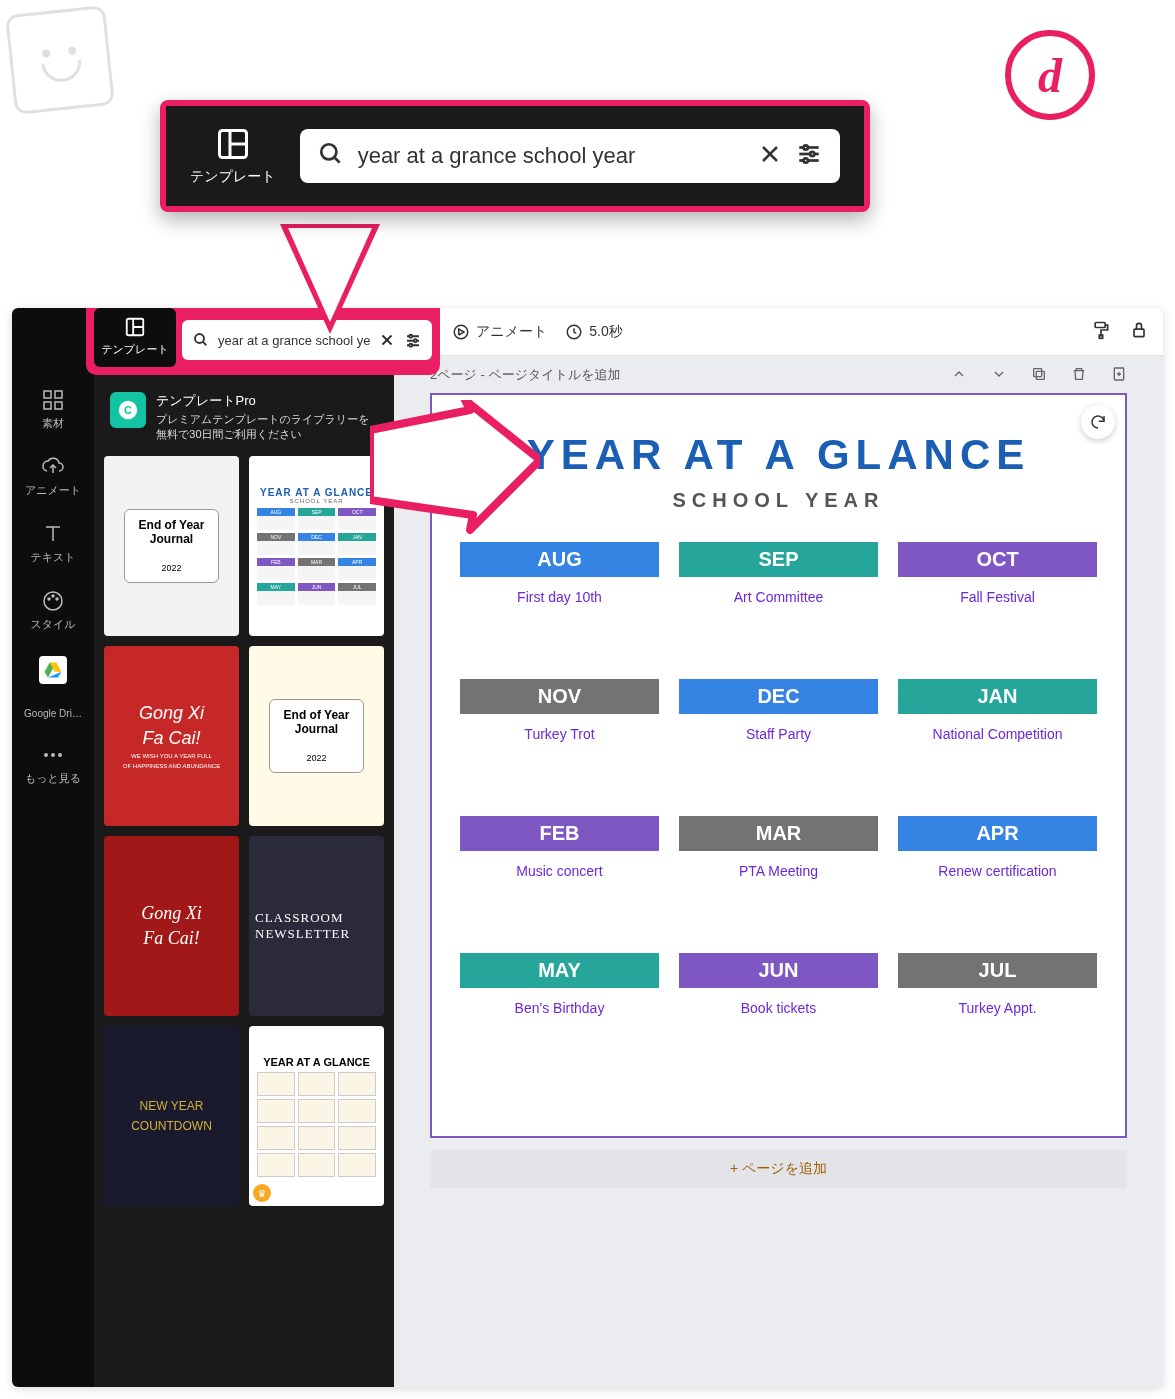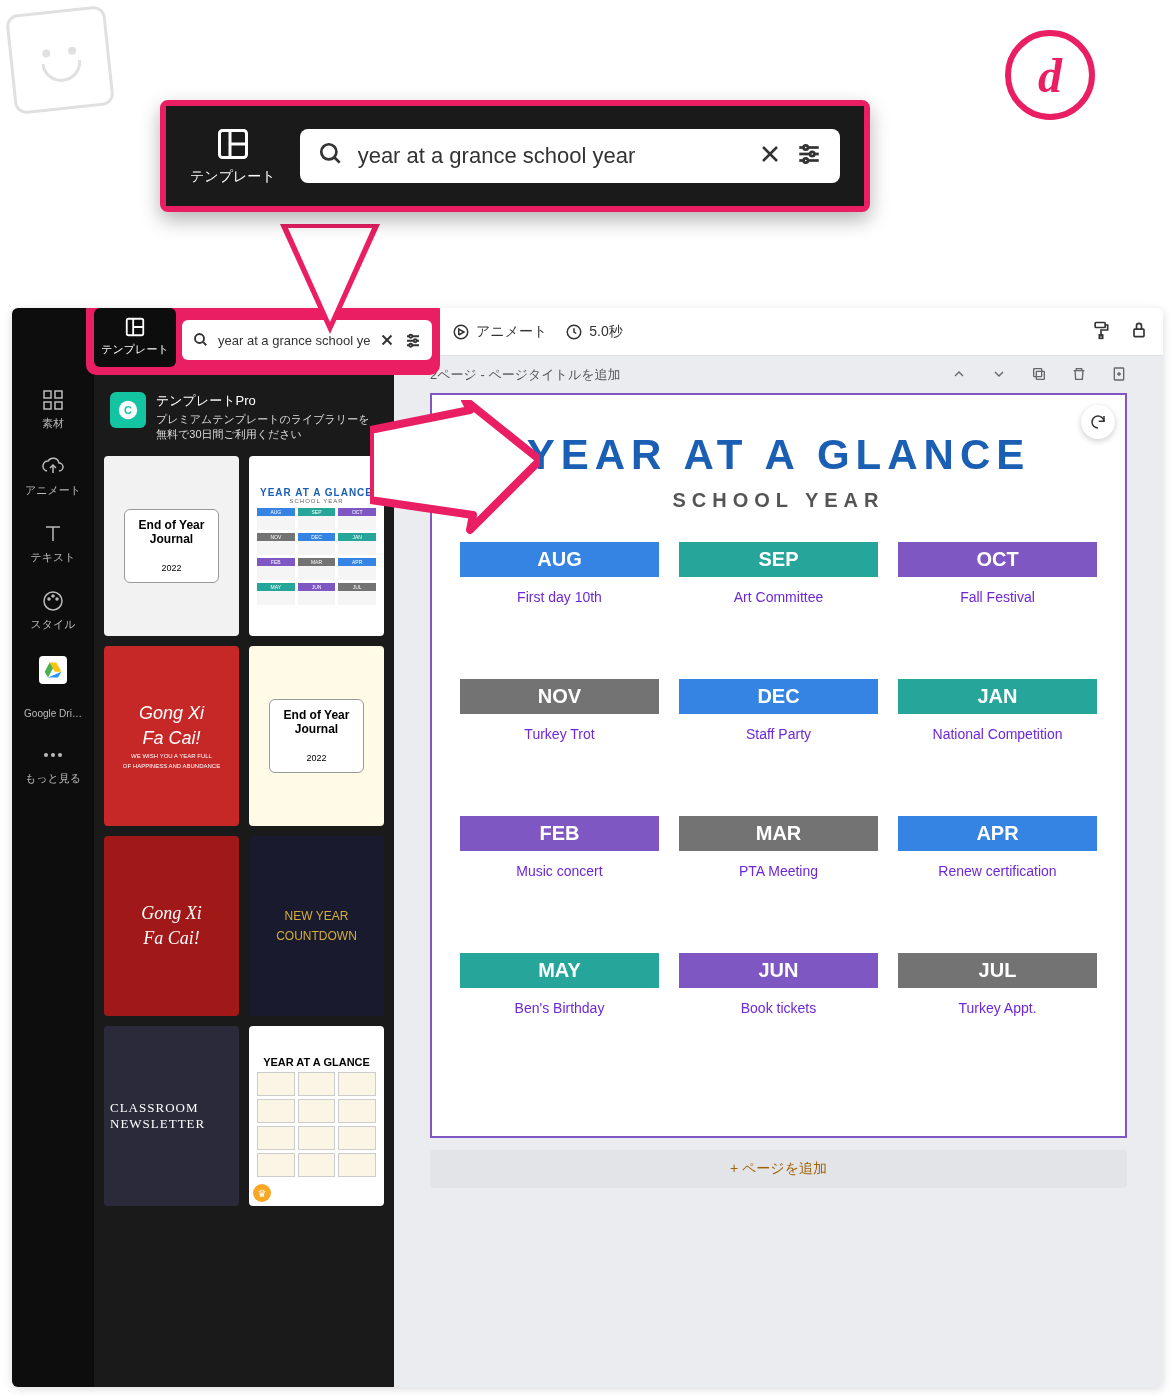--- a/index.html
+++ b/index.html
@@ -316,28 +316,28 @@
           <div class="sm">OF HAPPINESS AND ABUNDANCE</div>
         </div>
         <div class="thumb journal1" style="background:#fffbe6">
           <div class="card"><span>End of Year</span><br><span>Journal</span><br><br><span style="font-size:9px;font-weight:400">2022</span></div>
         </div>
 
         <div class="thumb gongxi2">
           <div class="big" style="font-style:italic;font-size:18px;font-family:cursive">Gong Xi</div>
           <div class="big" style="font-style:italic;font-size:18px;font-family:cursive">Fa Cai!</div>
         </div>
+        <div class="thumb newsletter">
+          <div class="hdr">CLASSROOM</div>
+          <div class="hdr">NEWSLETTER</div>
+        </div>
+
         <div class="thumb countdown">
           <div>NEW YEAR</div>
           <div>COUNTDOWN</div>
-        </div>
-
-        <div class="thumb newsletter">
-          <div class="hdr">CLASSROOM</div>
-          <div class="hdr">NEWSLETTER</div>
         </div>
         <div class="thumb yag2">
           <div class="ttl">YEAR AT A GLANCE</div>
           <div class="grid">
             <div class="cell"></div>
               <div class="cell"></div>
               <div class="cell"></div>
             <div class="cell"></div>
               <div class="cell"></div>
               <div class="cell"></div>

